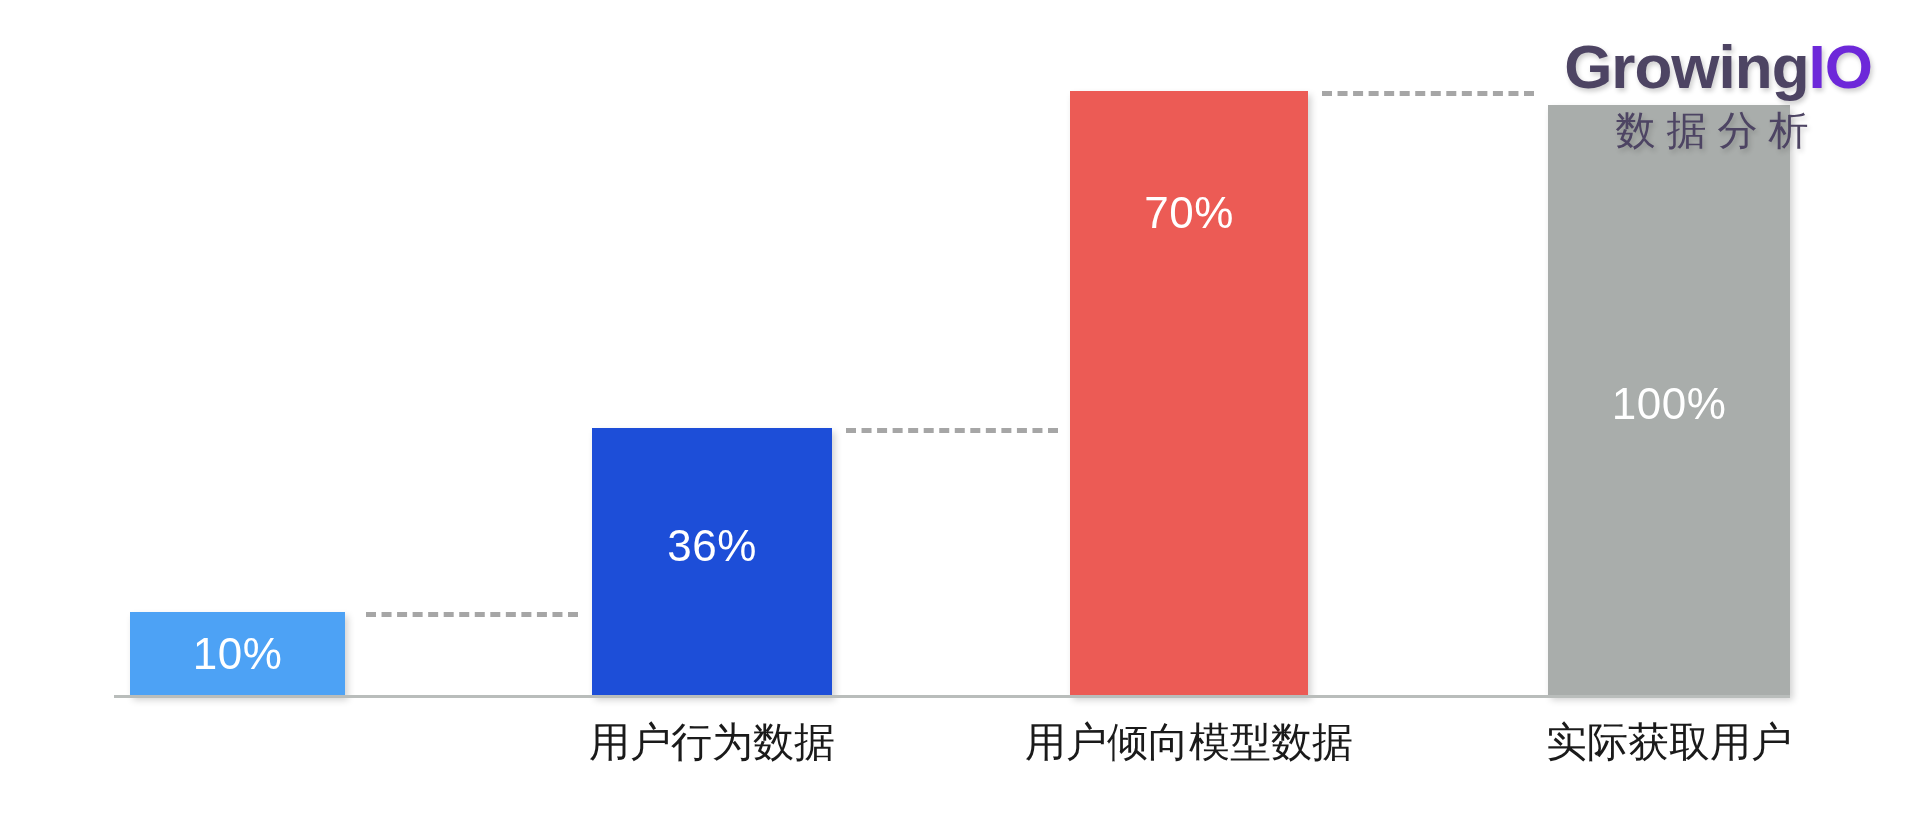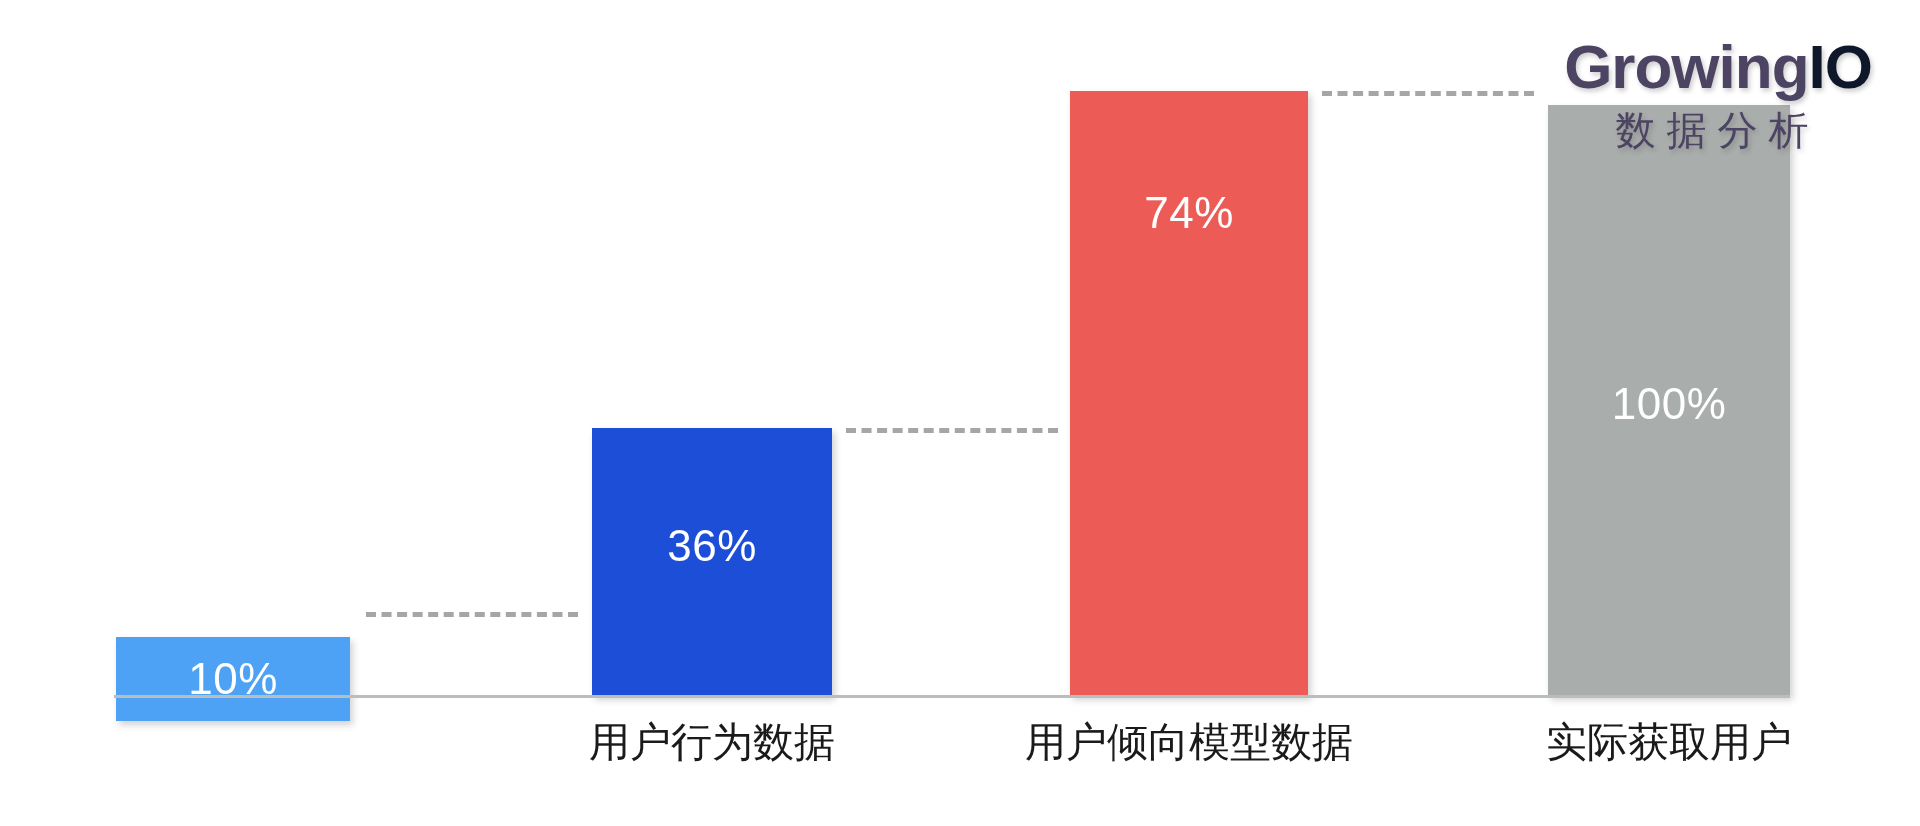--- a/index.html
+++ b/index.html
@@ -84,21 +84,21 @@
   }
   #brand-wordmark {
     font-size: 62px;
     font-weight: 700;
     line-height: 1.05;
     letter-spacing: -1px;
     white-space: nowrap;
     text-shadow: 2px 3px 5px rgba(0,0,0,0.20);
   }
   #brand-wordmark .w-growing { color: #4d4463; margin-left: 12px; }
-  #brand-wordmark .w-io { color: #0f172a; }
+  #brand-wordmark .w-io { color: #6d28d9; }
   #brand-tagline {
     margin-top: 4px;
     font-size: 40px;
     font-weight: 400;
     color: #4d4463;
     letter-spacing: 11px;
     text-indent: 11px;
     white-space: nowrap;
     text-shadow: 2px 3px 5px rgba(0,0,0,0.18);
   }
@@ -109,30 +109,30 @@
 <div id="stage">
 
   <div id="plot">
 
     <div class="connector" style="left:366px; top:612px; width:212px;"></div>
 
     <div class="connector" style="left:846px; top:428px; width:212px;"></div>
 
     <div class="connector" style="left:1322px; top:91px; width:212px;"></div>
 
-    <div class="bar" style="left:116px; top:612px; width:234px; height:84px; background:#4da2f5;margin-top:25px;">
+    <div class="bar" style="left:130px; top:612px; width:215px; height:84px; background:#4da2f5;">
       <div class="bar-value" style="top:20px;">10%</div>
     </div>
 
     <div class="bar" style="left:592px; top:428px; width:240px; height:268px; background:#1d4ed8;">
       <div class="bar-value" style="top:96px;">36%</div>
     </div>
 
     <div class="bar" style="left:1070px; top:91px; width:238px; height:605px; background:#ec5b55;">
-      <div class="bar-value" style="top:100px;">74%</div>
+      <div class="bar-value" style="top:100px;">70%</div>
     </div>
 
     <div class="bar" style="left:1548px; top:105px; width:242px; height:591px; background:#a9adab;">
       <div class="bar-value" style="top:277px;">100%</div>
     </div>
 
     <div id="axis-line" style="left:114px; top:695px; width:1676px;"></div>
 
 
     <div class="cat-label" style="left:552px; top:722px; width:320px;">用户行为数据</div>

